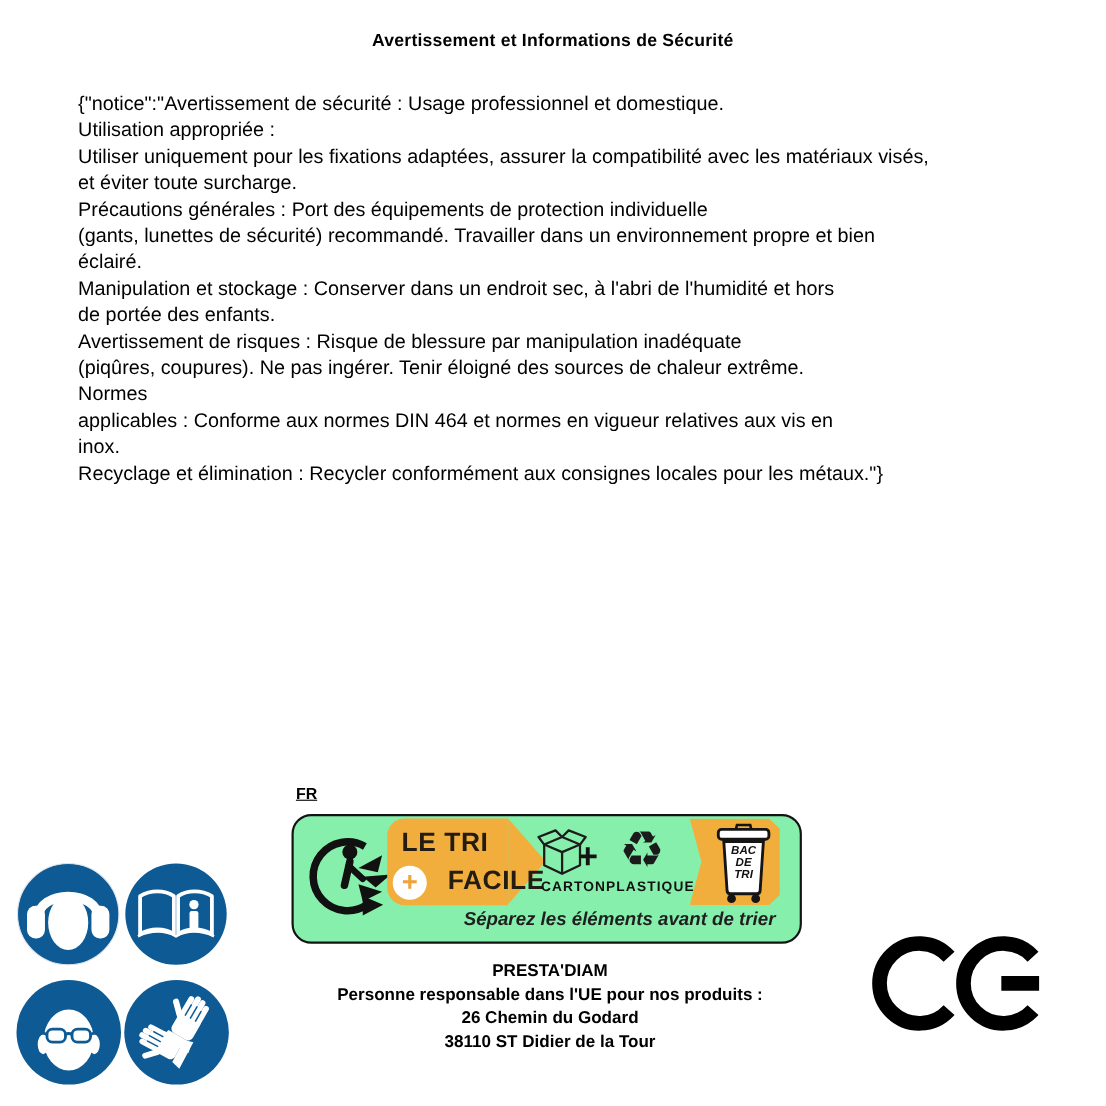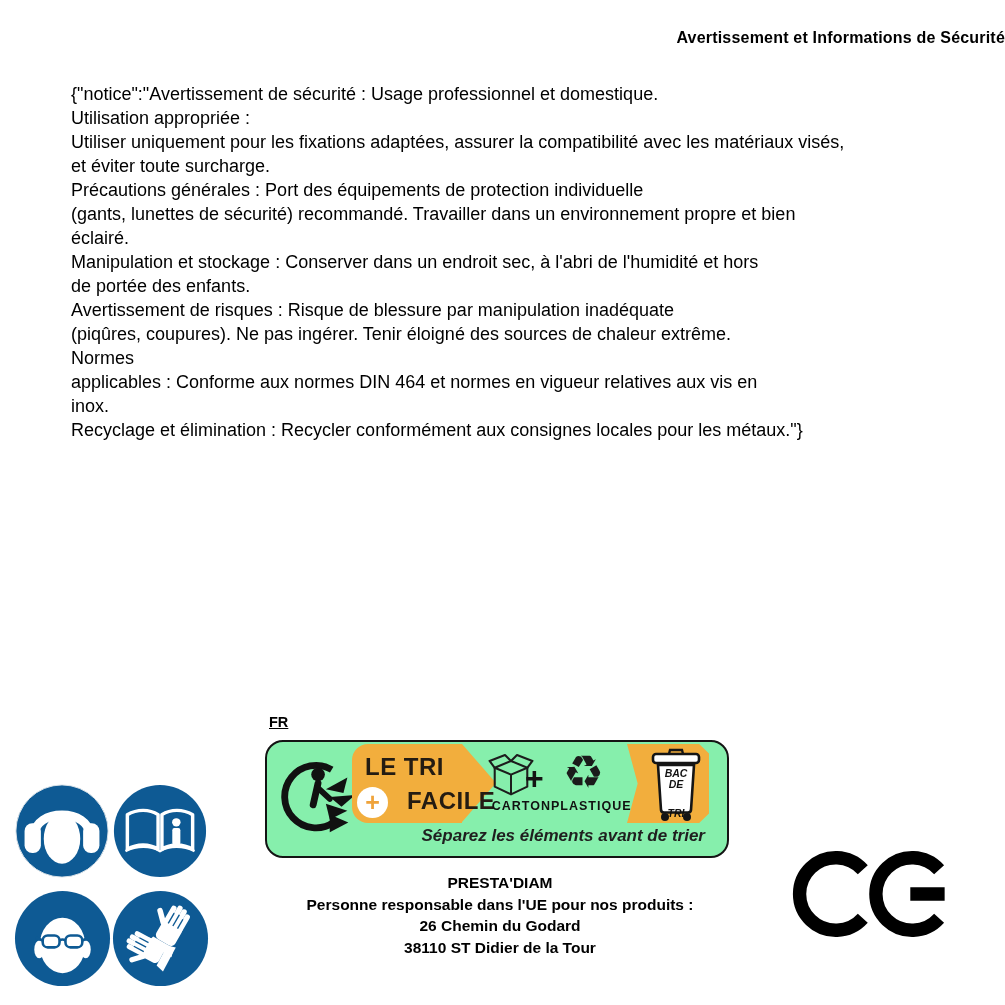--- a/index.html
+++ b/index.html
@@ -1,19 +1,19 @@
 <!DOCTYPE html>
 <html><head>
 <meta charset="utf-8">
 <style>
   html,body{margin:0;padding:0;background:#fff;}
   .page{position:relative;width:1005px;height:1005px;background:#ffffff;overflow:hidden;
         font-family:"Liberation Sans", "DejaVu Sans", sans-serif;color:#000;}
   .abs{position:absolute;}
-  .title{top:29px;left:0;width:100%;text-align:right;font-size:16px;font-weight:bold;letter-spacing:.2px;}
+  .title{top:29px;left:0;width:100%;text-align:center;font-size:16px;font-weight:bold;letter-spacing:.2px;}
   .notice{left:71px;top:82px;width:915px;font-size:18px;line-height:24px;white-space:pre-line;}
   
   .pictos svg{position:absolute;display:block;}
   
   .fr{left:269px;top:714px;font-size:14.5px;font-weight:800;text-decoration:underline;}
   .tri-box{left:265px;top:740px;width:460px;height:114px;background:#86efac;border:2px solid #141414;border-radius:18px;}
   .tri-box *{position:absolute;}
   .band{left:85px;top:2px;width:110px;height:79px;background:#F2AE3D;border-radius:16px 0 0 16px;}
   .band-mid{left:195px;top:2px;width:0;height:0;border-top:39.5px solid transparent;border-bottom:39.5px solid transparent;border-left:34px solid #F2AE3D;}
   .letri{left:98px;top:11px;font-size:24px;font-weight:800;color:#241c12;letter-spacing:.5px;}
@@ -147,21 +147,21 @@
     <svg style="left:383px;top:6px;" width="52" height="74" viewBox="0 0 52 74">
       <path d="M19,6 L20,2 L32,2 L33,6" fill="none" stroke="#151515" stroke-width="2.4"></path>
       <rect x="3" y="6" width="46" height="9" rx="3" fill="#fff" stroke="#151515" stroke-width="2.6"></rect>
       <path d="M8,17 L11,62 Q11.3,64.5 14,64.5 L38,64.5 Q40.7,64.5 41,62 L44,17 Z" fill="#fff" stroke="#151515" stroke-width="2.6"></path>
       <circle cx="15" cy="69" r="4" fill="#151515"></circle>
       <circle cx="37" cy="69" r="4" fill="#151515"></circle>
     </svg>
     <div class="bin-text">
       <span style="position:static;display:block;">BAC</span>
       <span style="position:static;display:block;">DE</span>
-      <span style="position:static;display:block;margin-top:18px;">TRI</span>
+      <span style="position:static;display:block;">TRI</span>
     </div>
 
     <div class="tagline">Séparez les éléments avant de trier</div>
   </div>
 
   <div class="abs address">
     <div>PRESTA'DIAM</div>
     <div>Personne responsable dans l'UE pour nos produits :</div>
     <div>26 Chemin du Godard</div>
     <div>38110 ST Didier de la Tour</div>

